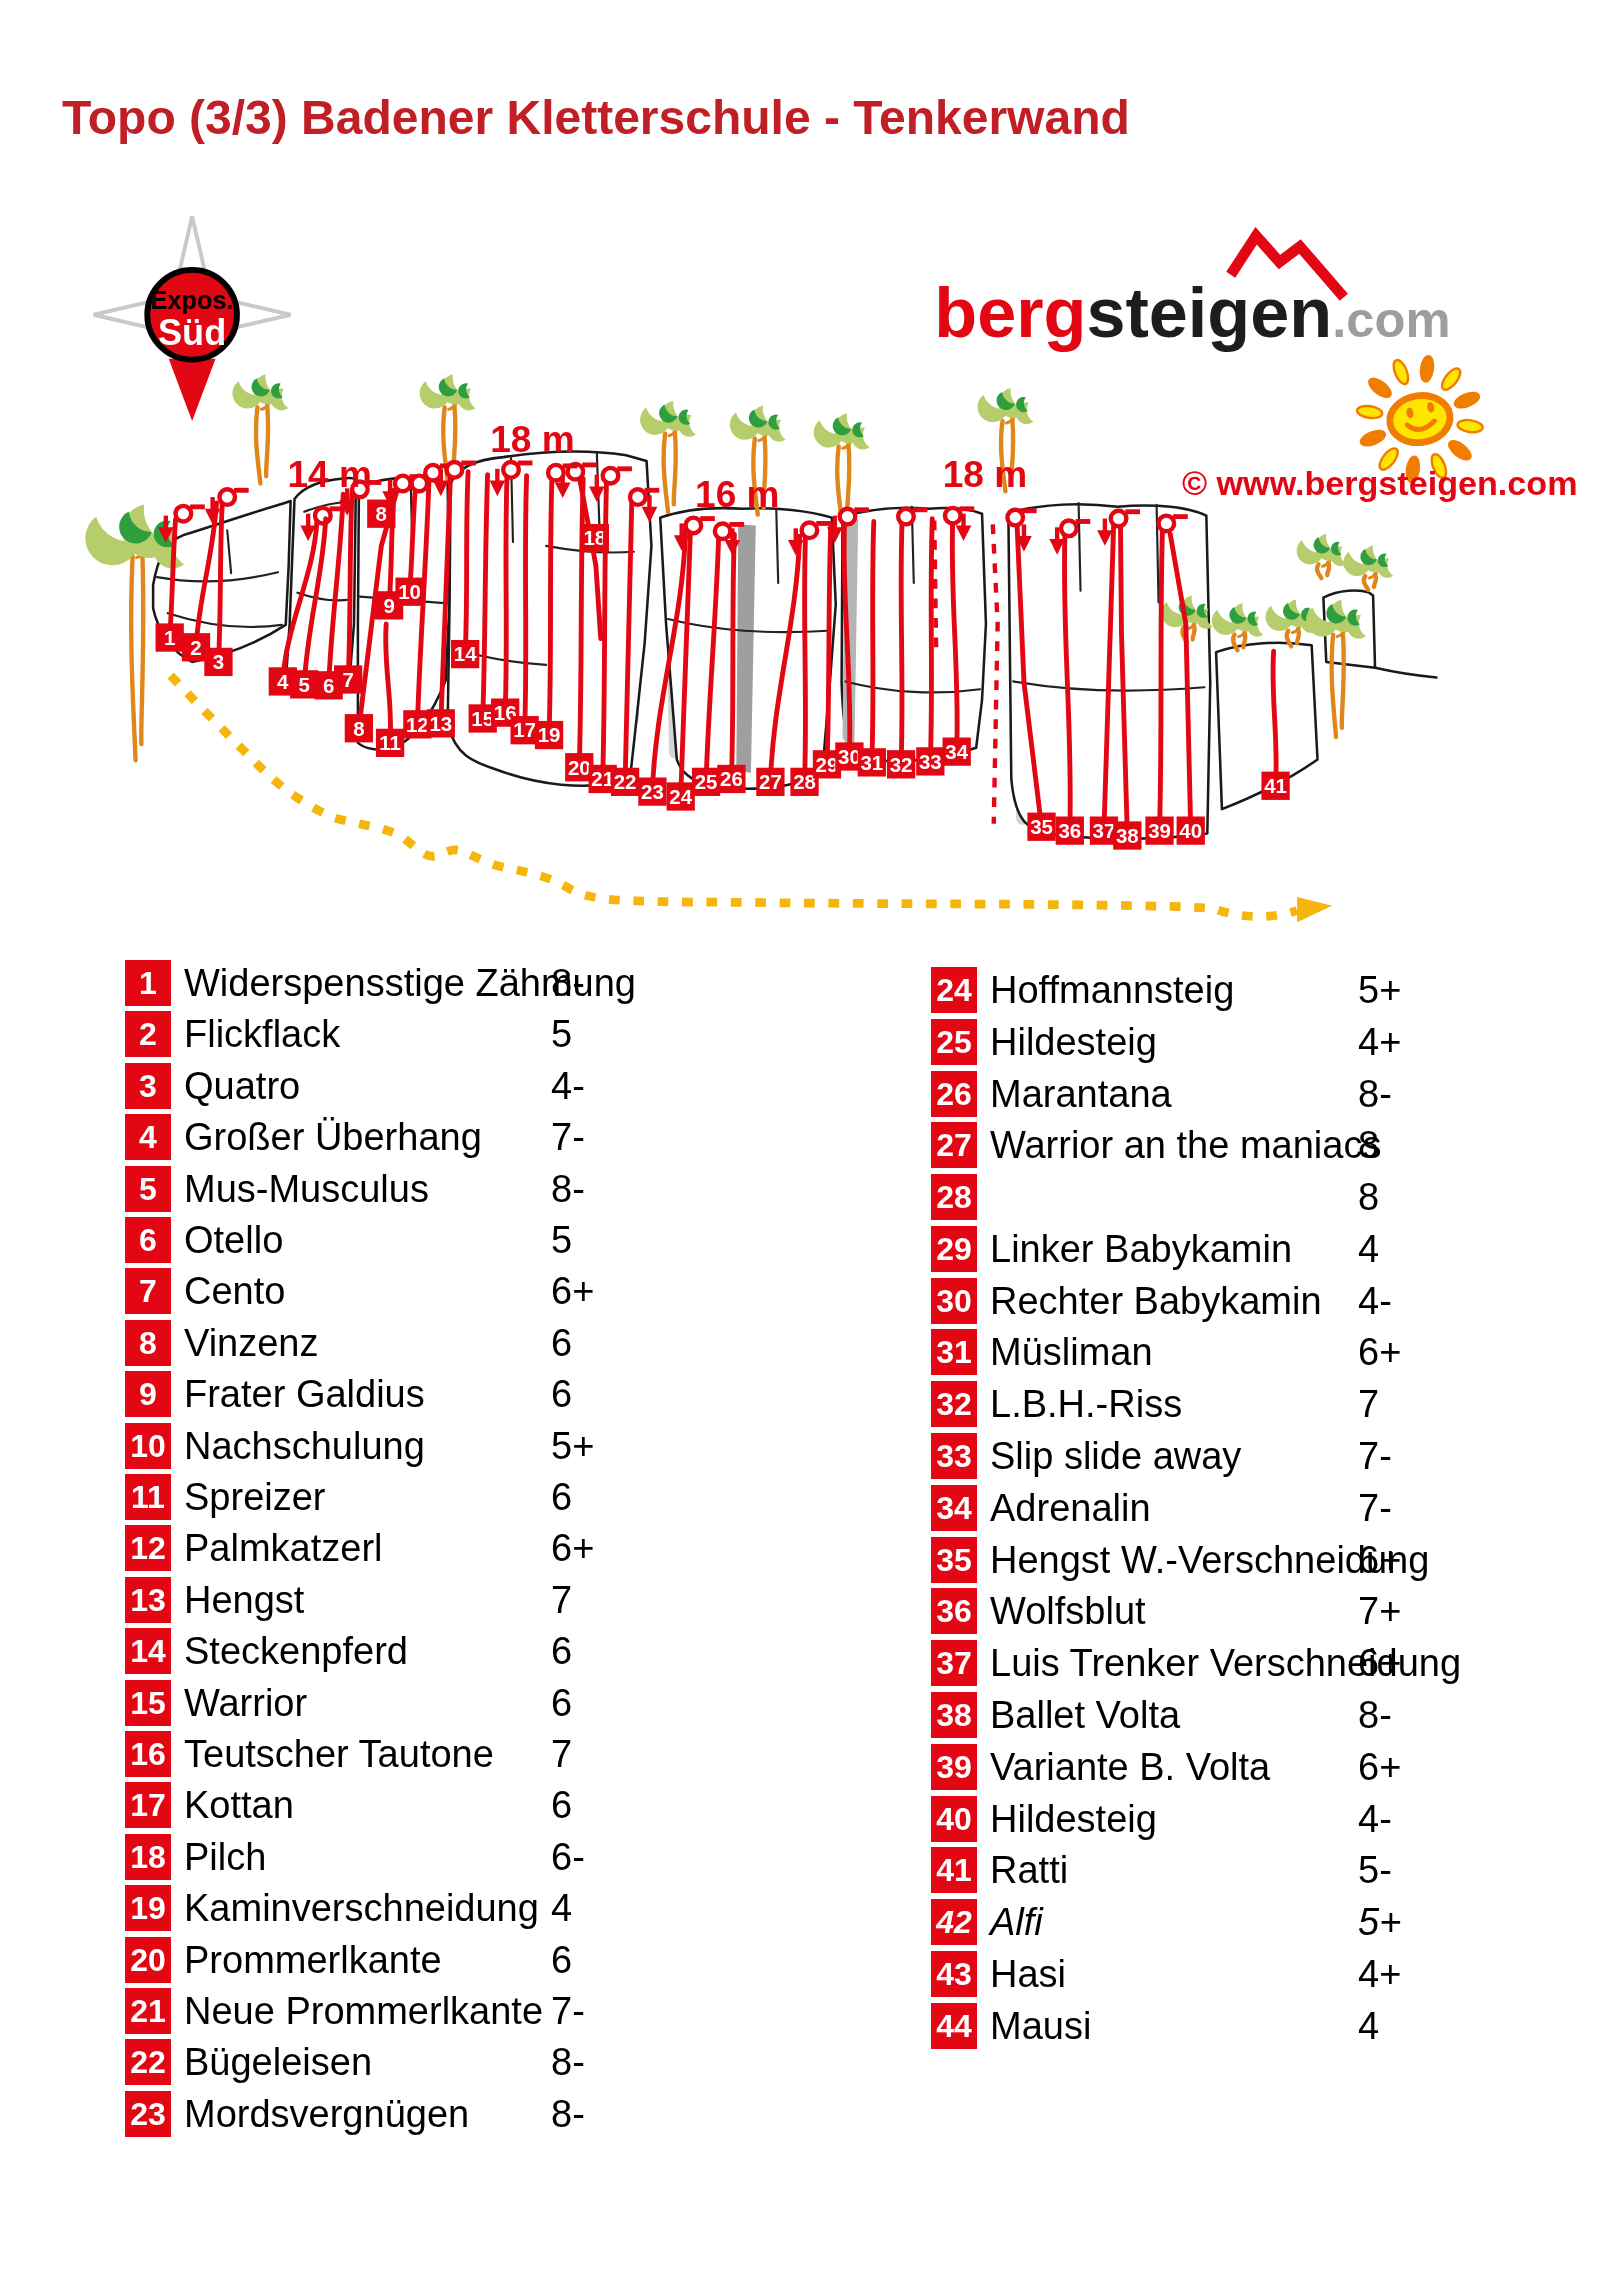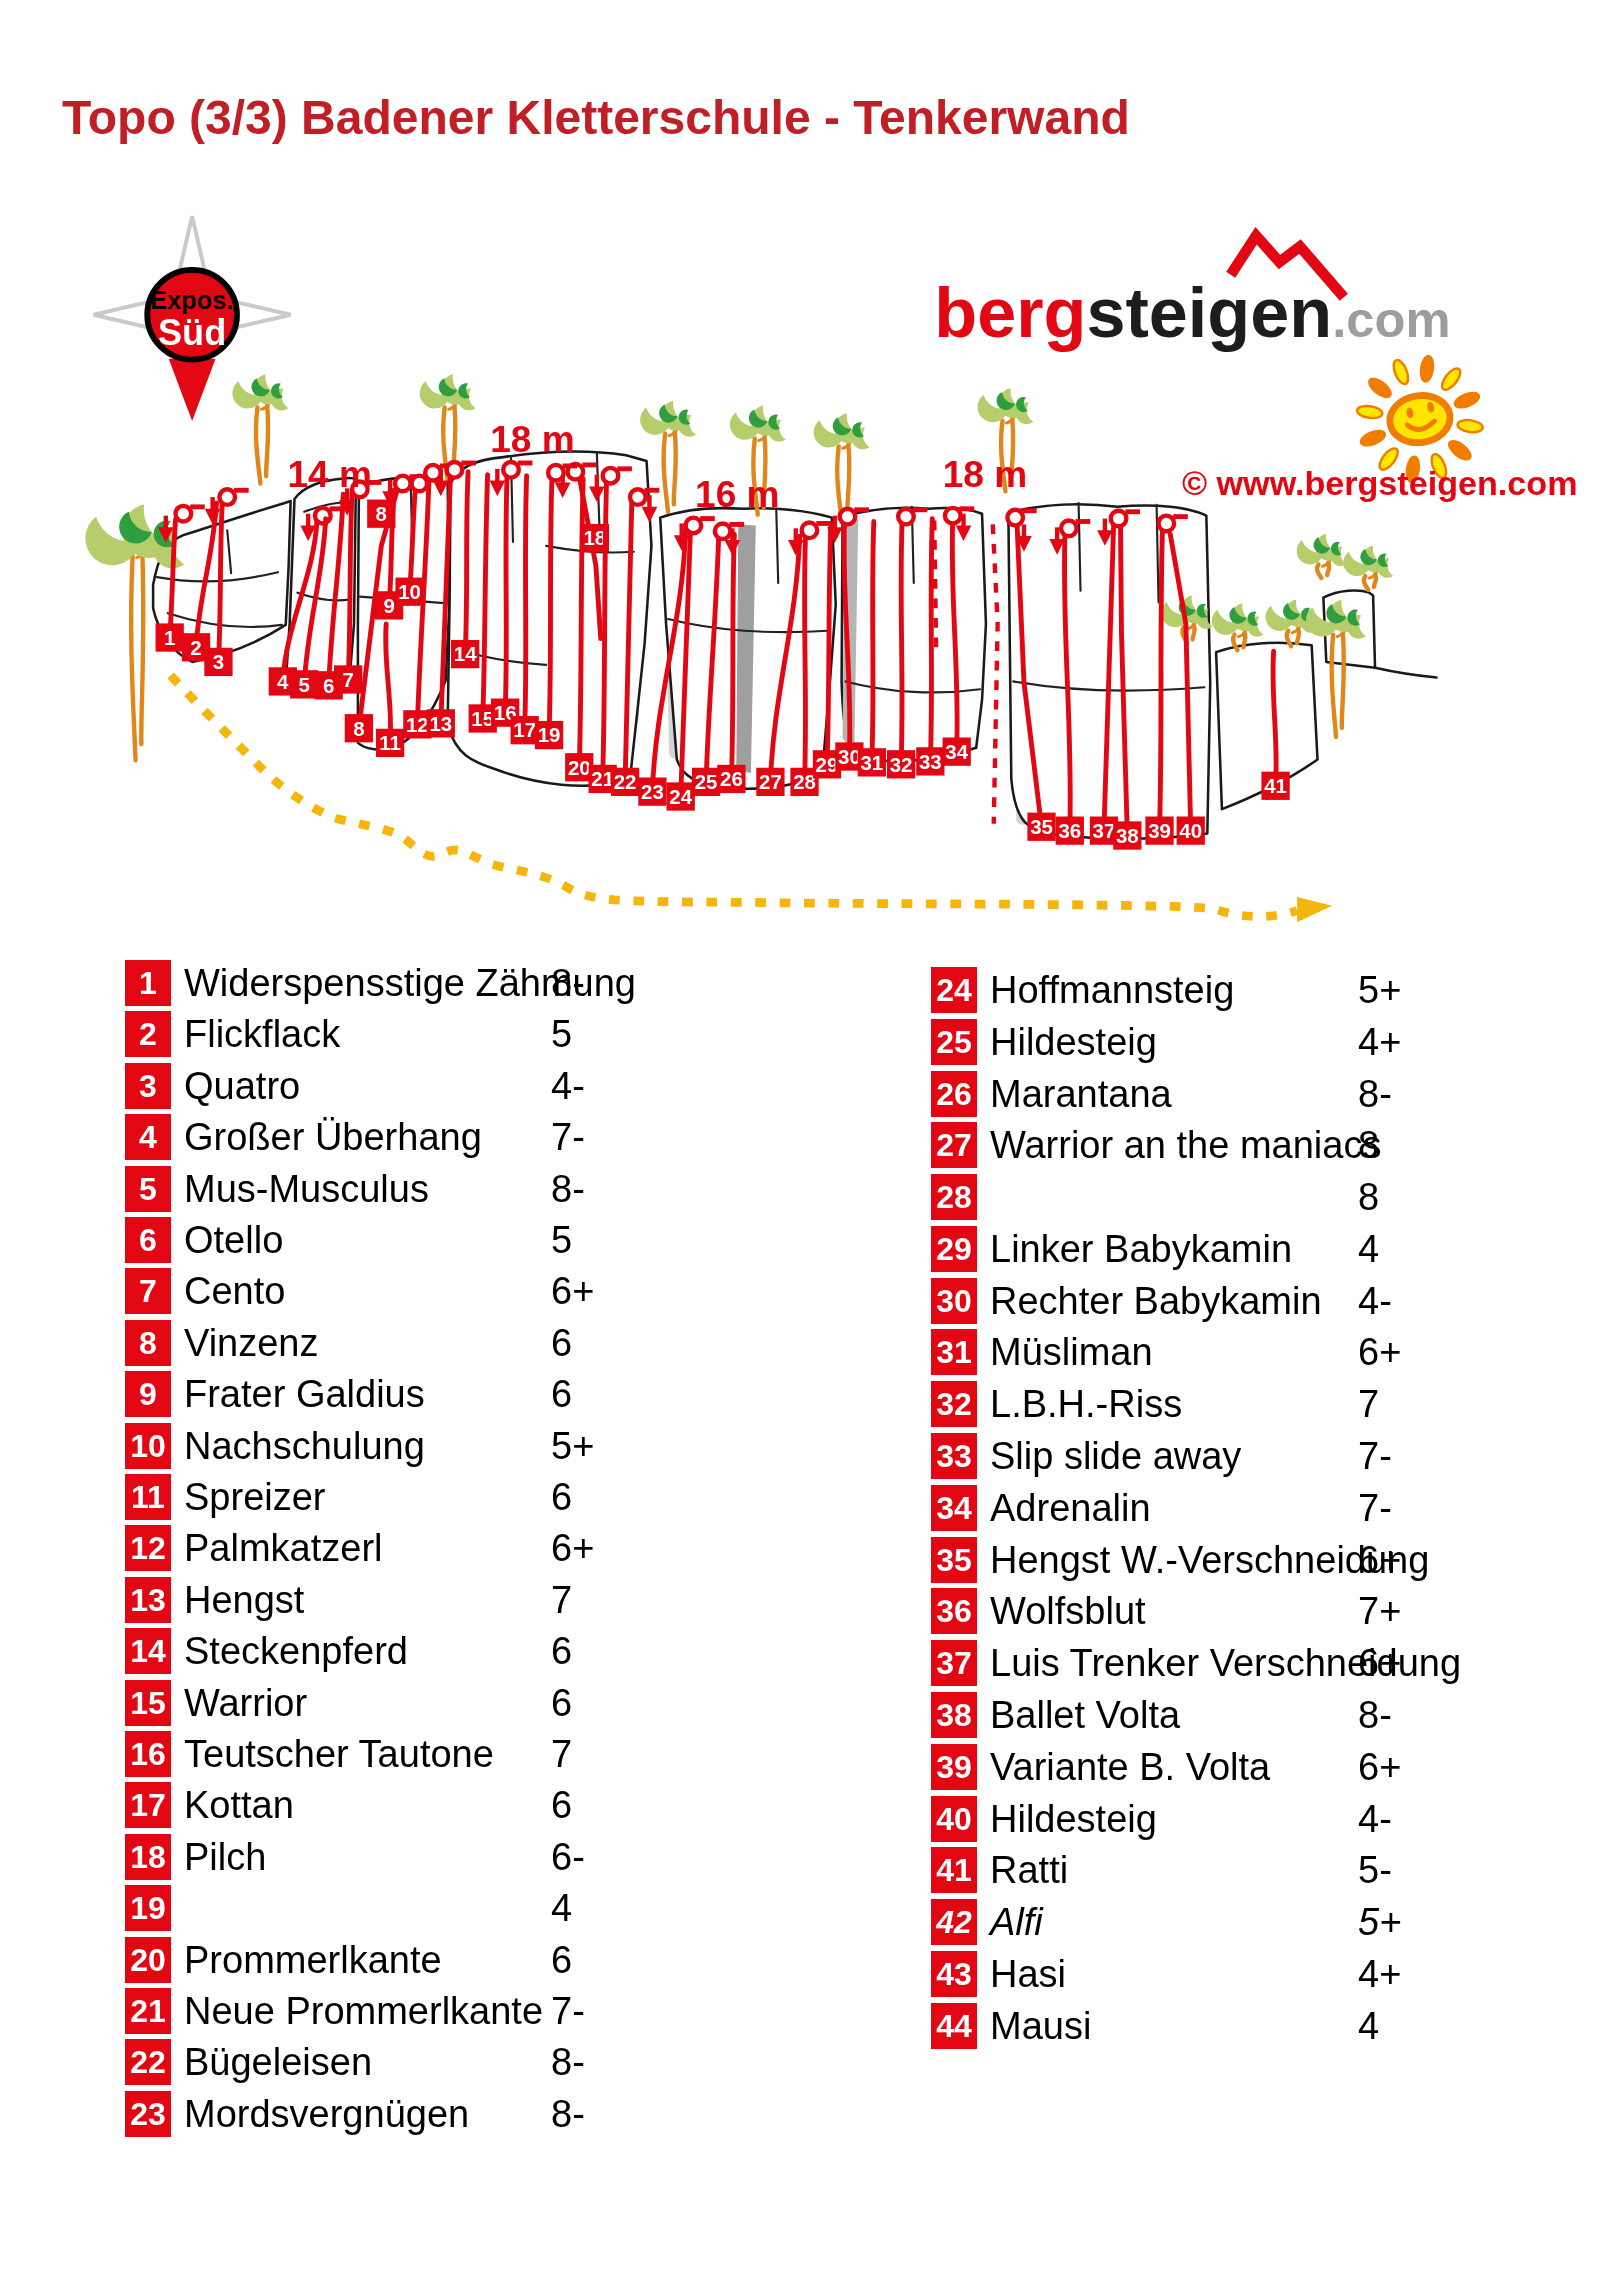--- a/index.html
+++ b/index.html
@@ -839,20 +839,21 @@
       <span class="rname">Kottan</span>
       <span class="rgrade">6</span>
     </div>
     <div class="row" style="top: 874px;">
       <span class="badge">18</span>
       <span class="rname">Pilch</span>
       <span class="rgrade">6-</span>
     </div>
     <div class="row" style="top: 925px;">
       <span class="badge">19</span>
+      <span class="rname">Kaminverschneidung</span>
       <span class="rgrade">4</span>
     </div>
     <div class="row" style="top: 977px;">
       <span class="badge">20</span>
       <span class="rname">Prommerlkante</span>
       <span class="rgrade">6</span>
     </div>
     <div class="row" style="top: 1028px;">
       <span class="badge">21</span>
       <span class="rname">Neue Prommerlkante</span>

